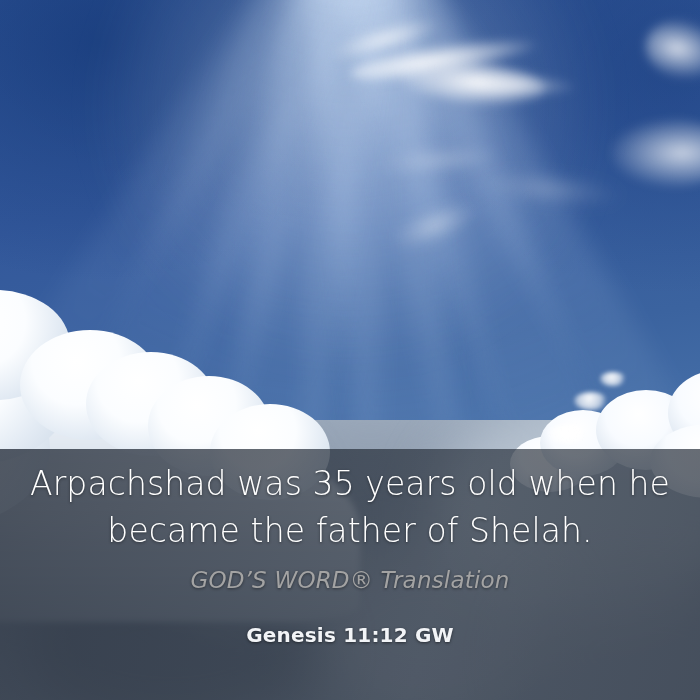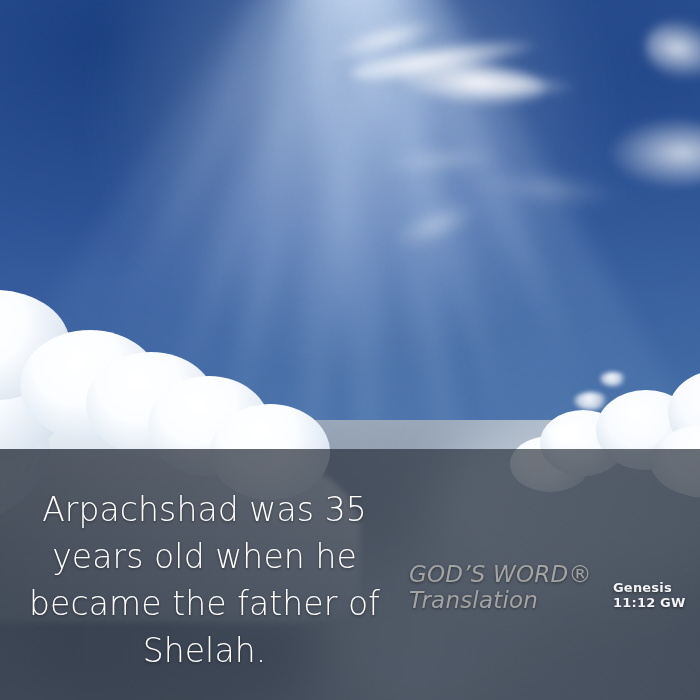--- a/index.html
+++ b/index.html
@@ -159,21 +159,21 @@
   }
   .overlay-grad {
     position:absolute; inset:0;
     background:linear-gradient(105deg, rgba(40,48,62,.42) 0%, rgba(40,48,62,.18) 40%, rgba(48,56,70,.06) 62%, rgba(40,48,62,.22) 100%);
   }
 
   
   .text-wrap {
     position:absolute; left:0; right:0;
     top:449px; bottom:0;
-    display:flex; flex-direction:row;
+    display:flex; flex-direction:column;
     align-items:center;
     padding-top:11px;
   }
   .verse-text {
     width:640px;
     text-align:center;
     color:#ffffff;
     font-family:"DejaVu Sans", sans-serif;
     font-weight:300;
     font-size:33px;
@@ -189,21 +189,21 @@
     font-weight:400;
     font-size:23px;
     letter-spacing:.2px;
     text-shadow:0 1px 3px rgba(0,0,0,.45);
   }
   .citation {
     margin-top:30px;
     color:#f2f4f7;
     font-family:"DejaVu Sans", sans-serif;
     font-weight:700;
-    font-size:13px;
+    font-size:20px;
     letter-spacing:.2px;
     text-shadow:0 1px 3px rgba(0,0,0,.5);
   }
 </style>
 </head>
 <body>
 
 <div class="verse-card">
 
   <div class="sky"></div>

